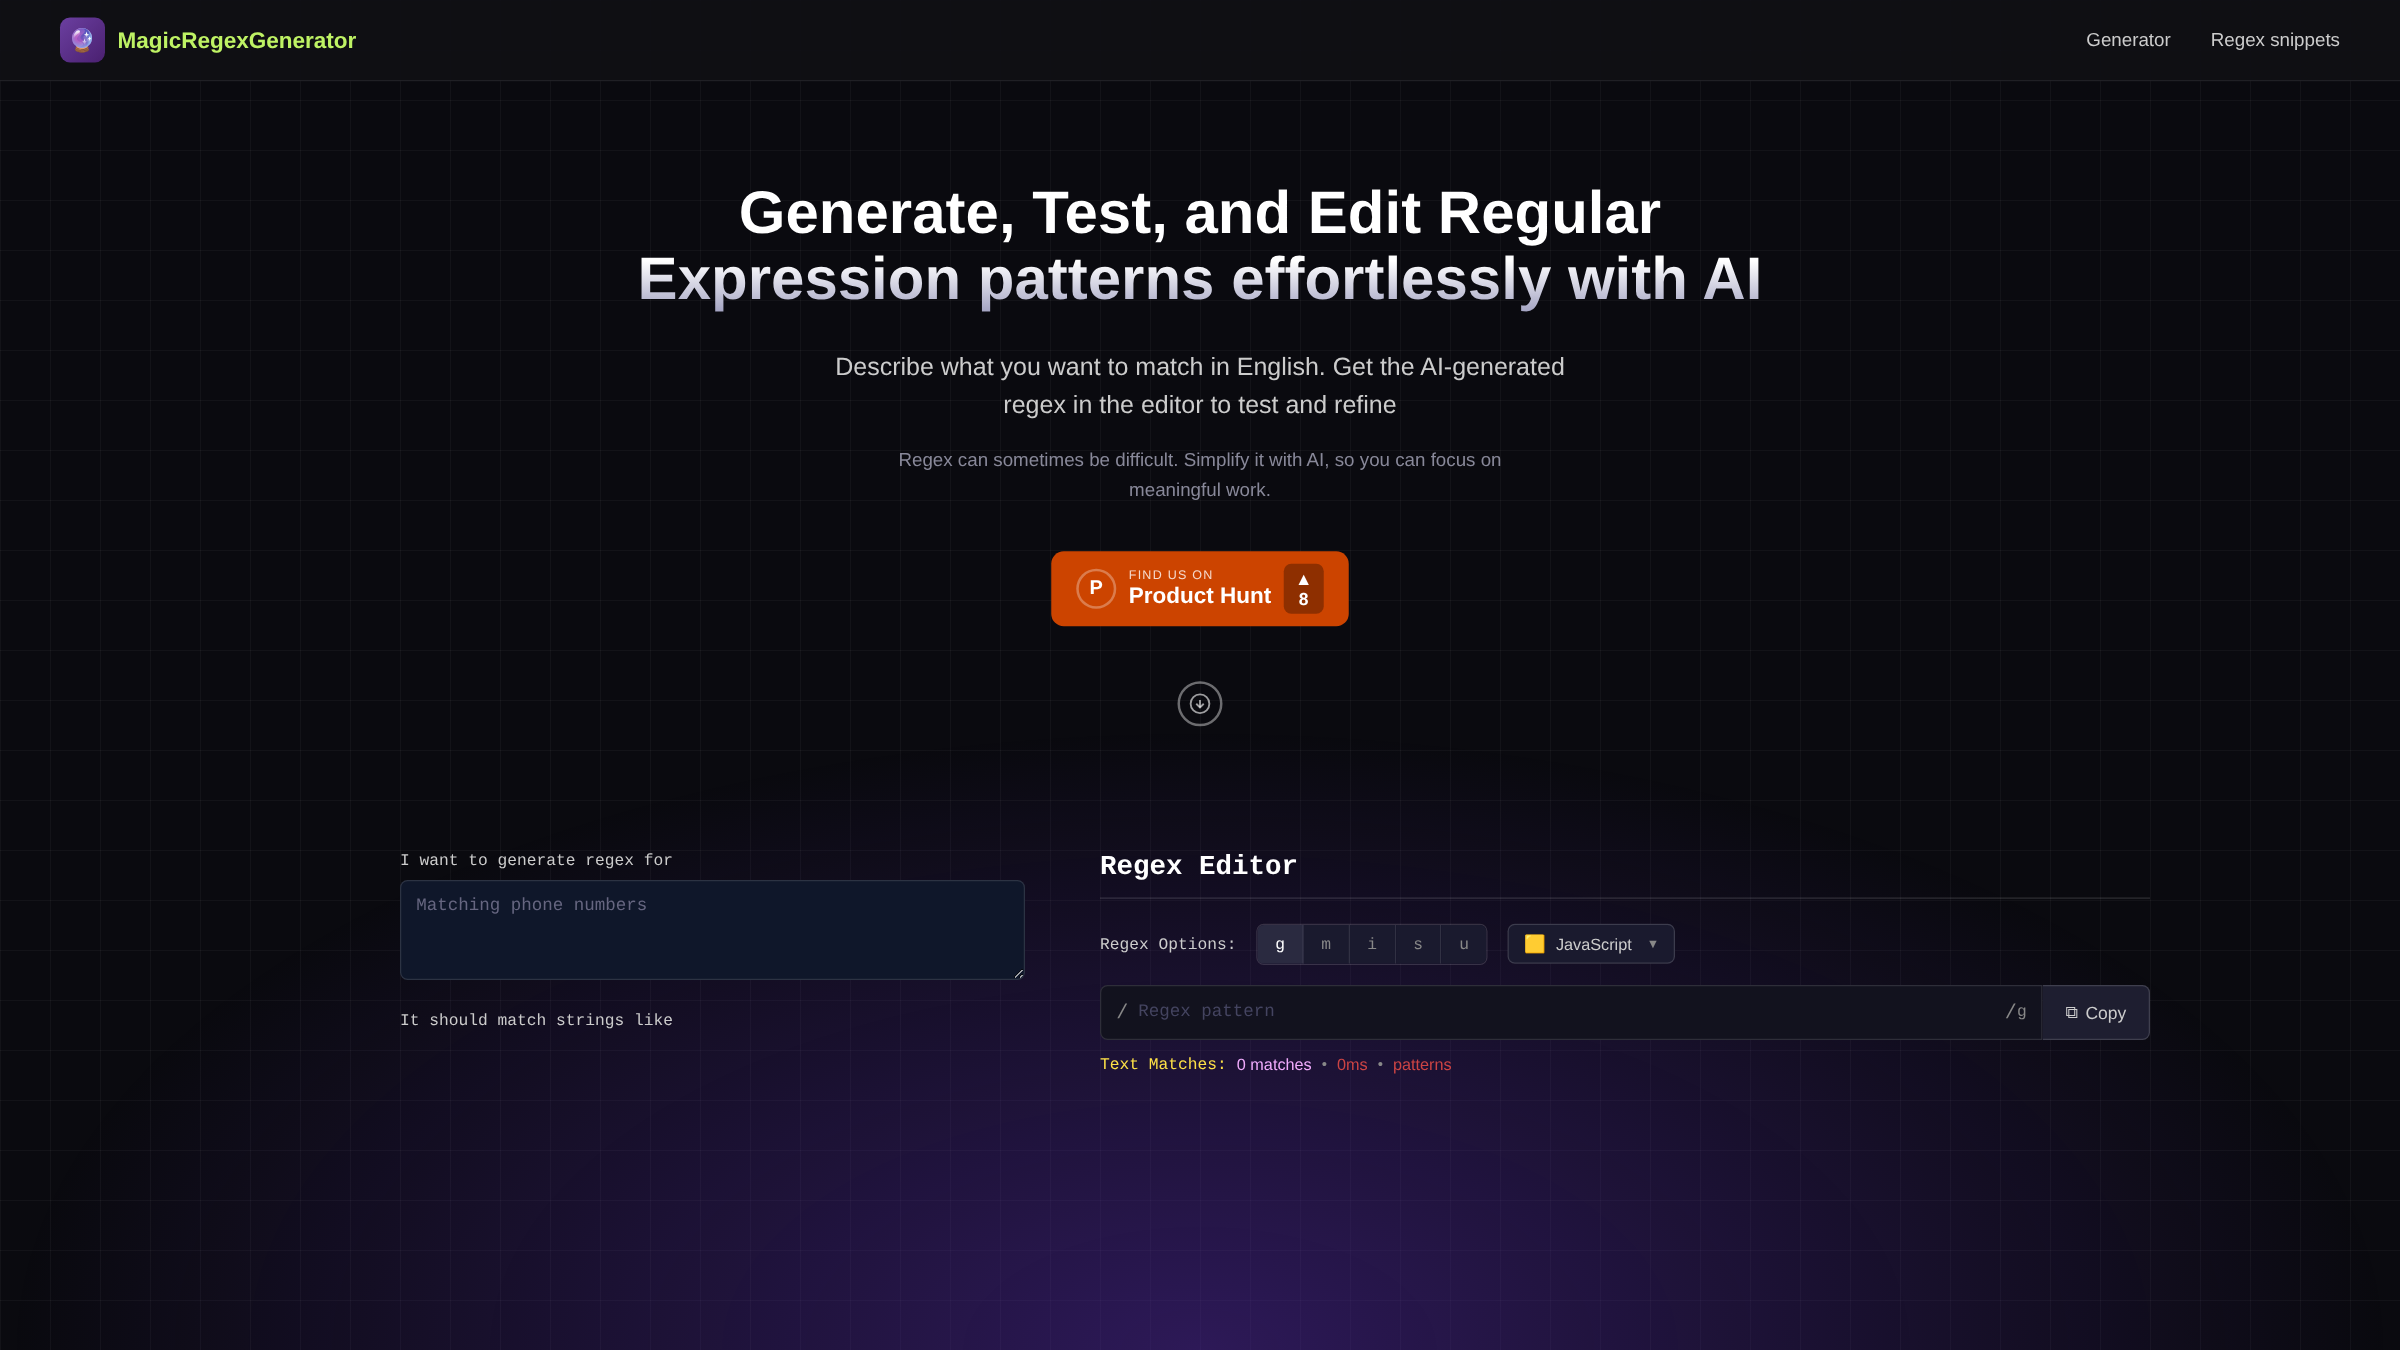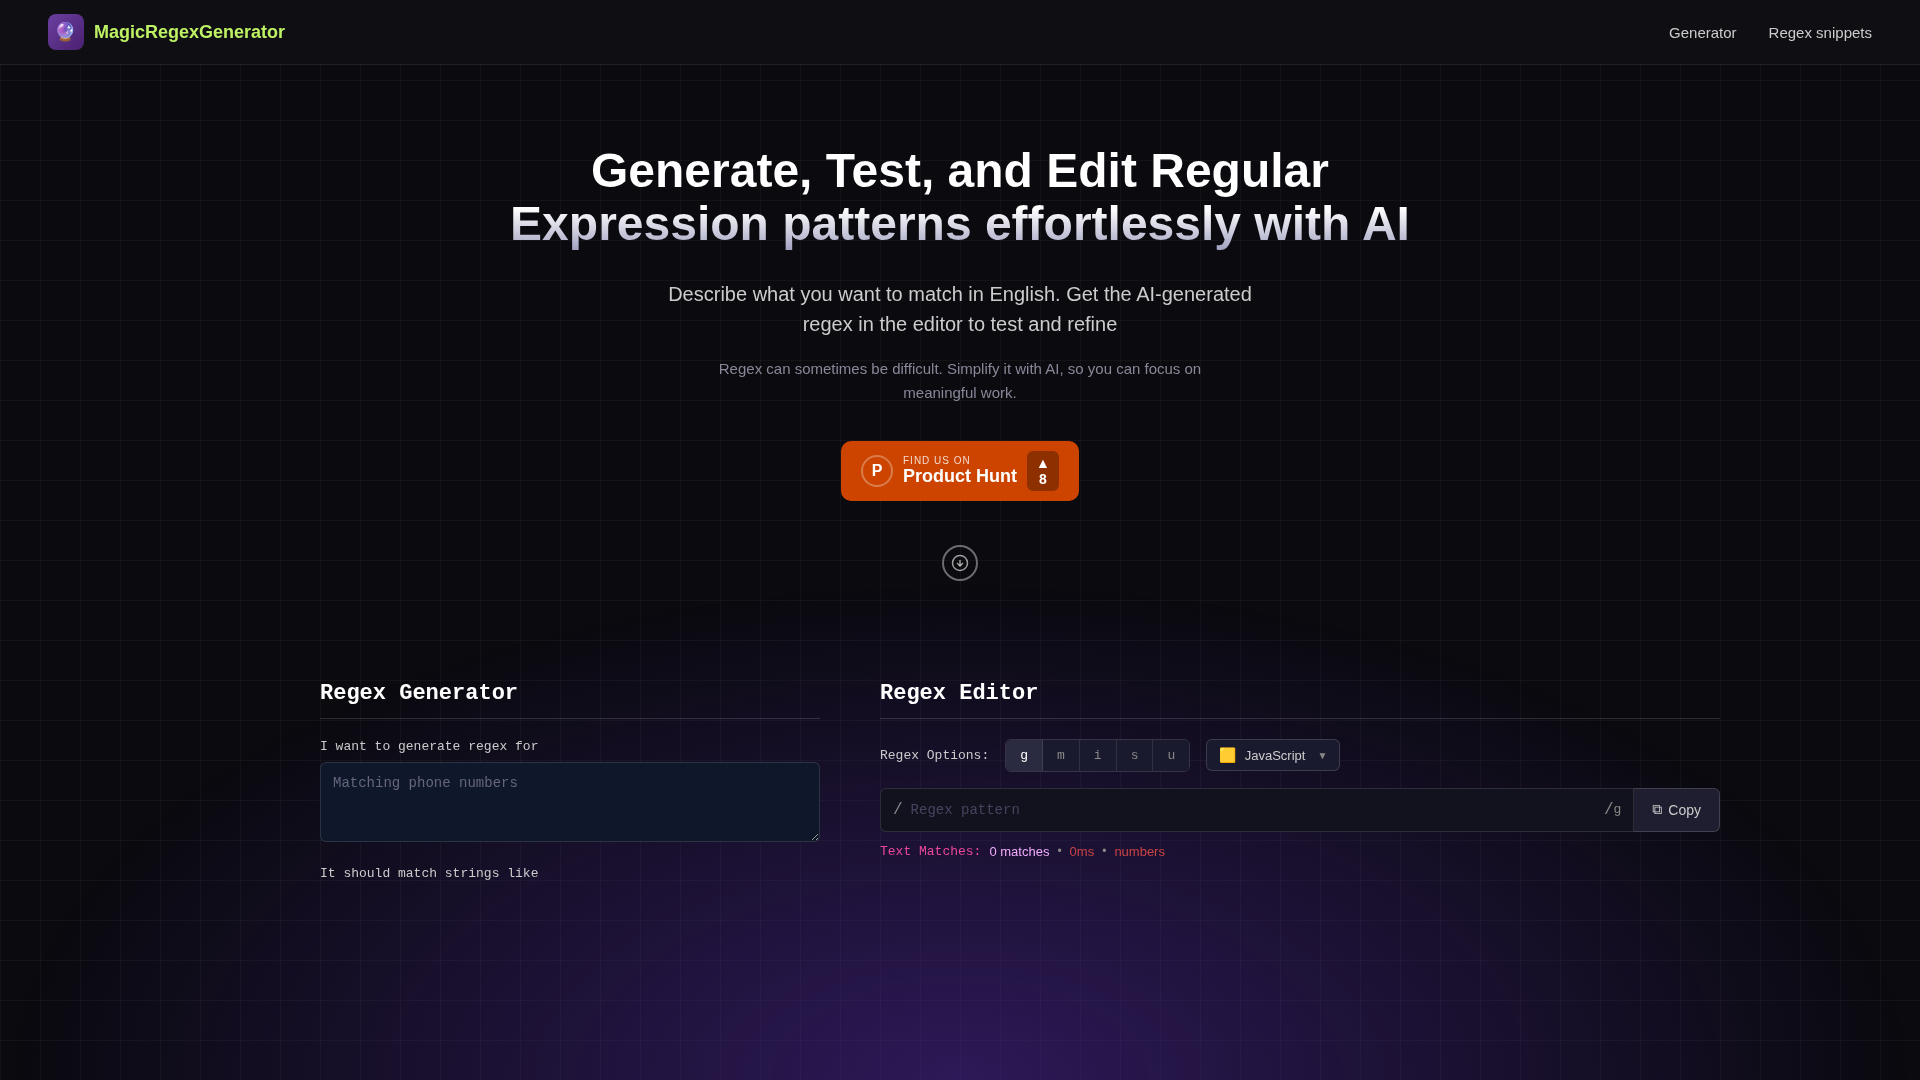--- a/index.html
+++ b/index.html
@@ -412,21 +412,21 @@
     .matches-row {
       display: flex;
       align-items: center;
       gap: 8px;
       margin-bottom: 12px;
     }
 
     .matches-label {
       font-family: 'Courier New', monospace;
       font-size: 13px;
-      color: #ec4899;
+      color: #fde047;
     }
 
     .matches-count {
       font-size: 13px;
       color: #f0abfc;
     }
 
     .matches-dot {
       color: #888;
       font-size: 12px;
@@ -484,21 +484,20 @@
         <polyline points="8,12 12,16 16,12"></polyline>
         <line x1="12" y1="8" x2="12" y2="16"></line>
       </svg>
     </div>
   </div>
 </div>
 
 <div class="main-content">
 
   <div class="left-panel">
-    <div class="panel-title">Regex Generator</div>
 
     <p class="label-text">I want to generate regex for</p>
     <textarea class="text-area" placeholder="Matching phone numbers" style=""></textarea>
 
     <div class="label-row">
       <span class="label-text">It should match strings like</span>
 
     </div>
     
 
@@ -538,18 +537,18 @@
         <span>Copy</span>
       </button>
     </div>
 
     <div class="matches-row">
       <span class="matches-label">Text Matches:</span>
       <span class="matches-count">0 matches</span>
       <span class="matches-dot">•</span>
       <span class="matches-ms">0ms</span>
       <span class="matches-dot">•</span>
-      <span class="matches-invalid">numbers</span>
+      <span class="matches-invalid">patterns</span>
     </div>
 
   </div>
 
 </div>
 
 </body></html>

